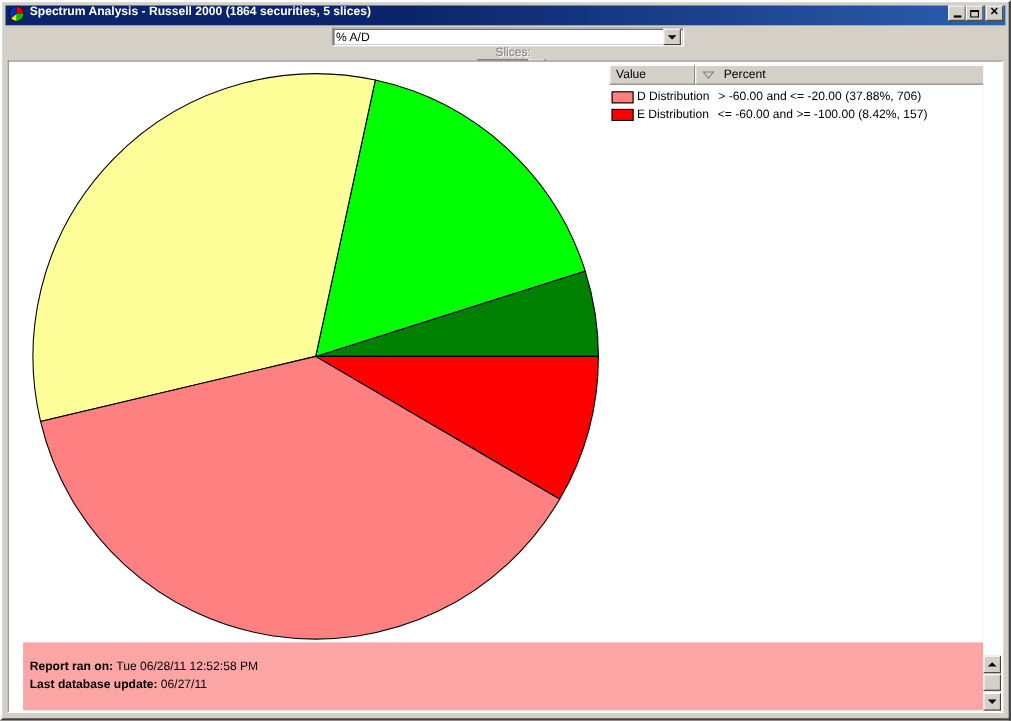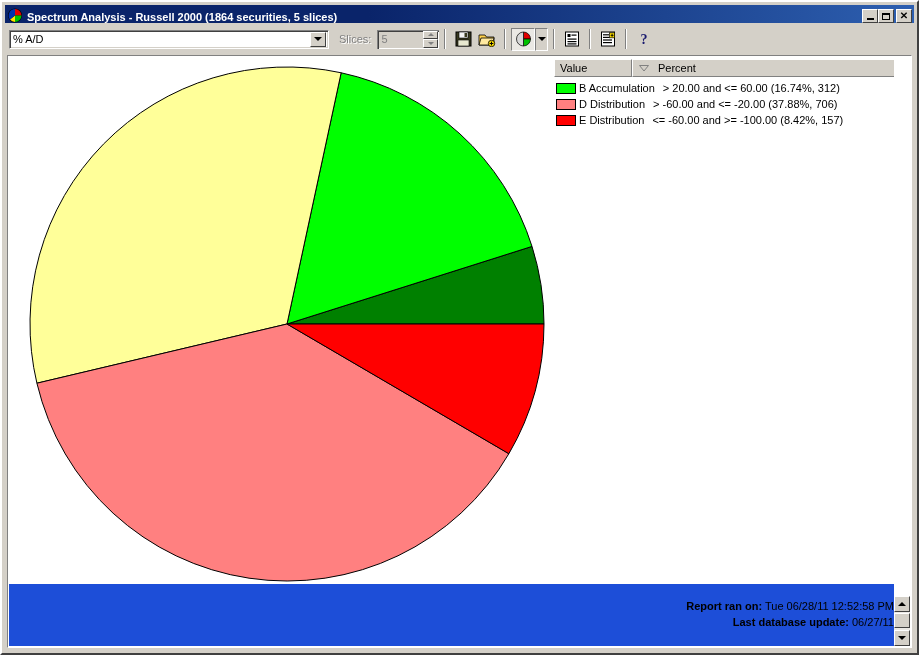--- a/index.html
+++ b/index.html
@@ -14,21 +14,21 @@
     position:absolute;left:0;top:0;width:919px;height:655px;
     background:#d4d0c8;
     border-left:2px solid #fff;border-top:2px solid #fff;
     border-right:2px solid #404040;border-bottom:2px solid #404040;
     box-sizing:border-box;
   }
   
   .titlebar{
     position:absolute;left:3px;top:3px;right:3px;height:18px;
     background:linear-gradient(to right,#0a246a 0%,#0a246a 40%,#2d5fb0 100%);
-    display:flex;align-items:flex-end;
+    display:flex;align-items:flex-start;
     padding:0 1px 0 2px;
   }
   .title-icon{
     width:16px;height:15px;flex:0 0 16px;margin-right:4px;
     position:relative;
   }
   .title-icon svg{display:block;}
   .title-text{
     color:#fff;font-weight:bold;font-size:11px;
     font-family:"Liberation Sans",sans-serif;
@@ -46,20 +46,21 @@
   }
   .tb-btn.close{margin-left:2px;}
   .gl-min{width:7px;height:2px;background:#000;margin-top:5px;}
   .gl-max{width:8px;height:7px;border:1px solid #000;border-top-width:2px;box-sizing:border-box;}
   .gl-close{font-family:"Liberation Sans",sans-serif;font-size:10px;font-weight:bold;line-height:10px;}
   
   .toolbar{
     position:absolute;left:3px;top:23px;right:3px;height:28px;
     background:#d4d0c8;display:flex;align-items:center;
     padding-left:4px;
+    flex-direction:column;
   }
   .combo{
     width:320px;height:19px;background:#fff;
     border-top:1px solid #808080;border-left:1px solid #808080;
     border-right:1px solid #fff;border-bottom:1px solid #fff;
     box-shadow:inset 1px 1px 0 #404040, inset -1px -1px 0 #d4d0c8;
     display:flex;align-items:center;box-sizing:border-box;
     padding-left:3px;position:relative;
   }
   .combo-text{font-size:11px;color:#000;flex:1 1 auto;}
@@ -102,21 +103,21 @@
   
   .client{
     position:absolute;left:5px;top:53px;right:5px;bottom:5px;
     background:#fff;
     border-top:1px solid #808080;border-left:1px solid #808080;
     border-right:1px solid #fff;border-bottom:1px solid #fff;
     box-sizing:border-box;overflow:hidden;
   }
   .canvas{
     position:absolute;left:1px;top:1px;right:17px;bottom:1px;
-    background:#fff;overflow:hidden;text-align:right;
+    background:#fff;overflow:hidden;
   }
   .pie-wrap{position:absolute;left:0;top:0;width:560px;height:530px;}
   .pie-wrap svg{display:block;}
   
   .legend{
     position:absolute;left:545px;top:2px;width:345px;
   }
   .legend-head{
     display:flex;height:18px;align-items:stretch;
   }
@@ -135,22 +136,22 @@
     display:flex;align-items:center;height:16px;font-size:11px;color:#000;
     white-space:nowrap;
   }
   .swatch{
     width:20px;height:11px;flex:0 0 20px;margin:0 3px 0 2px;
     border:1px solid #000;box-sizing:border-box;
   }
   .lg-name{margin-right:8px;}
   
   .footer{
-    position:absolute;left:0px;bottom:0px;right:0px;height:62px;
-    background:#1d4ed8;
+    position:absolute;left:12px;bottom:0px;right:0px;height:62px;
+    background:#fca5a5;
     padding:14px 0 0 6px;box-sizing:border-box;
   }
   .footer .line{font-size:11px;color:#000;line-height:16px;}
   .footer .lbl{font-weight:bold;}
   
   .vscroll{
     position:absolute;right:1px;top:1px;bottom:1px;width:16px;
     background:repeating-conic-gradient(#d4d0c8 0% 25%, #fff 0% 50%) 50%/2px 2px;
     box-sizing:border-box;
   }
@@ -316,25 +317,20 @@
             <span class="tri-box">
               <svg width="12" height="10" viewBox="0 0 12 10" style="margin-right:8px;">
                 <path d="M1.5 2.5 L10.5 2.5 L6 8 Z" fill="#d4d0c8" stroke="#808080" stroke-width="1"></path>
               </svg>
             </span>
             <span>Percent</span>
           </div>
         </div>
         <div class="legend-rows" id="legend-rows">
             <div class="legend-row">
-              <span class="swatch" style="background: rgb(0, 255, 0);"></span>
-              <span class="lg-name">B Accumulation</span>
-              <span>&gt; 20.00 and &lt;= 60.00 (16.74%, 312)</span>
-            </div>
-            <div class="legend-row">
               <span class="swatch" style="background: rgb(255, 128, 128);"></span>
               <span class="lg-name">D Distribution</span>
               <span>&gt; -60.00 and &lt;= -20.00 (37.88%, 706)</span>
             </div>
             <div class="legend-row">
               <span class="swatch" style="background: rgb(255, 0, 0);"></span>
               <span class="lg-name">E Distribution</span>
               <span>&lt;= -60.00 and &gt;= -100.00 (8.42%, 157)</span>
             </div>
           </div>

